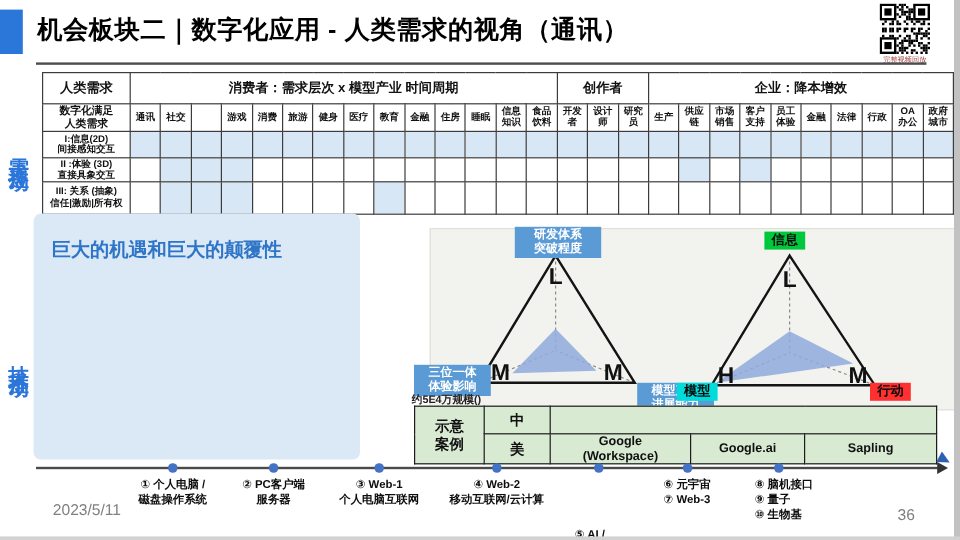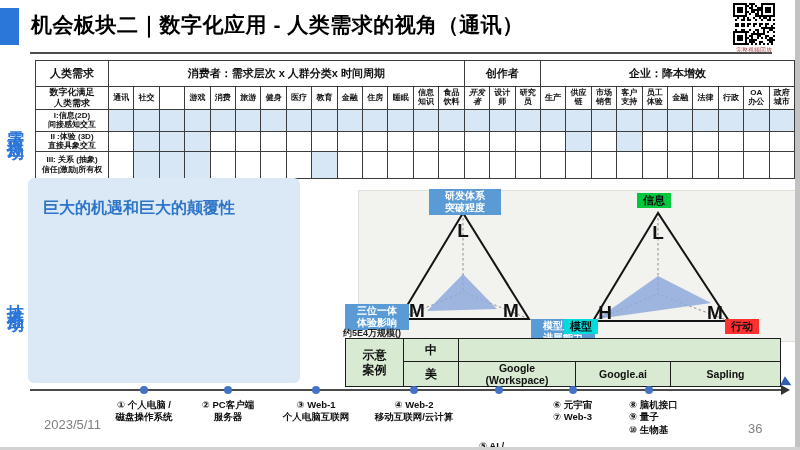--- a/index.html
+++ b/index.html
@@ -244,21 +244,21 @@
         <col>
         <col>
         <col>
         <col>
         <col>
         <col>
       </colgroup>
       <tbody>
         <tr style="height: 26px;">
           <th class="grp">人类需求</th>
-          <th class="grp" colspan="14">消费者：需求层次 x 人群分类x 时间周期</th>
+          <th class="grp" colspan="14">消费者：需求层次 x 模型产业 时间周期</th>
           <th class="grp" colspan="3">创作者</th>
           <th class="grp" colspan="10">企业：降本增效</th>
         </tr>
         <tr style="height: 15px;">
           <th class="rowlab" style="font-size: 9px; white-space: pre-line;">数字化满足
 人类需求</th>
           <th class="colh" style="white-space: pre-line;">通讯</th>
           <th class="colh" style="white-space: pre-line;">社交</th>
           <th class="colh" style="white-space: pre-line; padding-left: 40px;">内容</th>
           <th class="colh" style="white-space: pre-line;">游戏</th>
@@ -267,21 +267,21 @@
           <th class="colh" style="white-space: pre-line;">健身</th>
           <th class="colh" style="white-space: pre-line;">医疗</th>
           <th class="colh" style="white-space: pre-line;">教育</th>
           <th class="colh" style="white-space: pre-line;">金融</th>
           <th class="colh" style="white-space: pre-line;">住房</th>
           <th class="colh" style="white-space: pre-line;">睡眠</th>
           <th class="colh" style="white-space: pre-line;">信息
 知识</th>
           <th class="colh" style="white-space: pre-line;">食品
 饮料</th>
-          <th class="colh" style="white-space: pre-line; font-style: italic;">开发
+          <th class="colh" style="white-space: pre-line;">开发
 者</th>
           <th class="colh" style="white-space: pre-line;">设计
 师</th>
           <th class="colh" style="white-space: pre-line;">研究
 员</th>
           <th class="colh" style="white-space: pre-line;">生产</th>
           <th class="colh" style="white-space: pre-line;">供应
 链</th>
           <th class="colh" style="white-space: pre-line;">市场
 销售</th>

